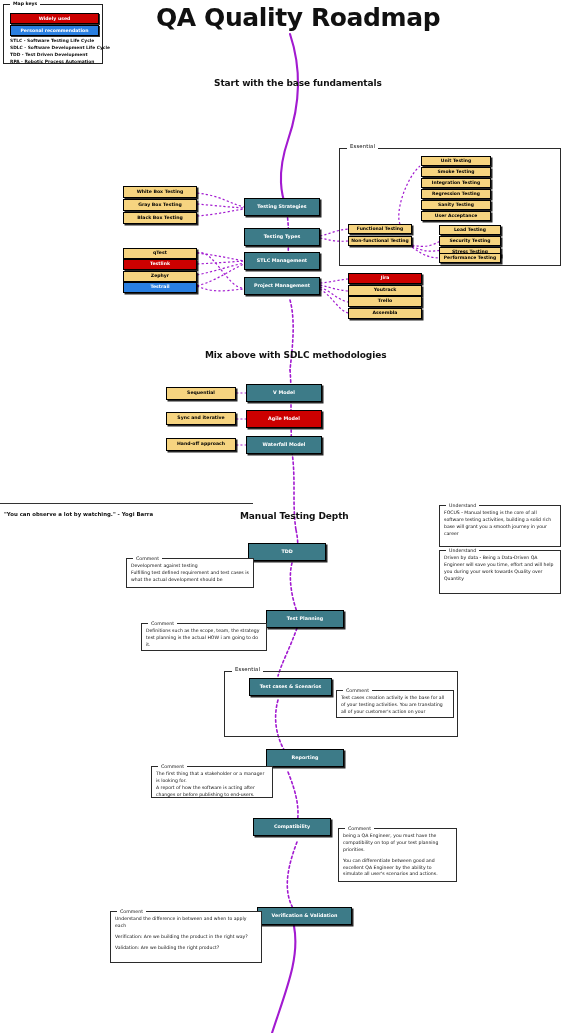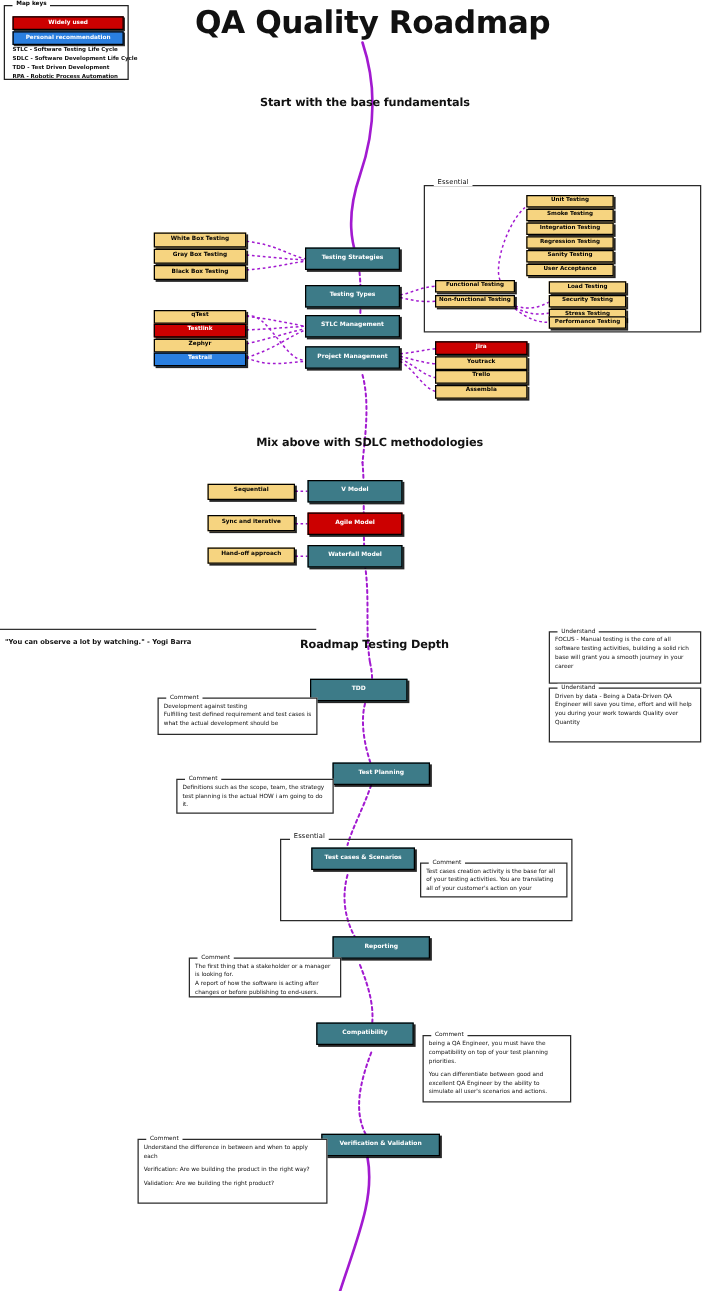--- a/index.html
+++ b/index.html
@@ -147,21 +147,21 @@
     <span>Personal recommendation</span>
   </div>
   <div class="legend-abbr" style="top:33px;">STLC - Software Testing Life Cycle</div>
   <div class="legend-abbr" style="top:40px;">SDLC - Software Development Life Cycle</div>
   <div class="legend-abbr" style="top:47px;">TDD - Test Driven Development</div>
   <div class="legend-abbr" style="top:54px;">RPA - Robotic Process Automation</div>
 </div>
 
 <div id="page-title">QA Quality Roadmap</div>
 
-<div class="section-head" style="left:208px;top:78px;">Start with the base fundamentals</div>
+<div class="section-head" style="left:214px;top:78px;">Start with the base fundamentals</div>
 
 <div class="node n-yellow" style="left:123px;top:186px;width:74px;height:12px;font-size:4.6px;">
   <span>White Box Testing</span>
   </div>
 <div class="node n-yellow" style="left:123px;top:199px;width:74px;height:12px;font-size:4.6px;">
   <span>Gray Box Testing</span>
   </div>
 <div class="node n-yellow" style="left:123px;top:212px;width:74px;height:12px;font-size:4.6px;">
   <span>Black Box Testing</span>
   </div>
@@ -265,21 +265,21 @@
   </div>
 <div class="node n-red" style="left:246px;top:410px;width:76px;height:18px;font-size:4.8px;">
   <span>Agile Model</span>
   </div>
 <div class="node n-teal" style="left:246px;top:436px;width:76px;height:18px;font-size:4.8px;">
   <span>Waterfall Model</span>
   </div>
 
 <div id="rule"></div>
 <div id="quote">"You can observe a lot by watching." - Yogi Barra</div>
-<div class="section-head" style="left:240px;top:511px;">Roadmap Testing Depth</div>
+<div class="section-head" style="left:240px;top:511px;">Manual Testing Depth</div>
 
 <div class="note" style="left:439px;top:505px;width:122px;height:42px;">
   <span class="frame-title">Understand</span>
   <p>FOCUS - Manual testing is the core of all software testing activities, building a solid rich base will grant you a smooth journey in your career</p>
 </div>
 <div class="note" style="left:439px;top:550px;width:122px;height:44px;">
   <span class="frame-title">Understand</span>
   <p>Driven by data - Being a Data-Driven QA Engineer will save you time, effort and will help you during your work towards Quality over Quantity</p>
 </div>
 

